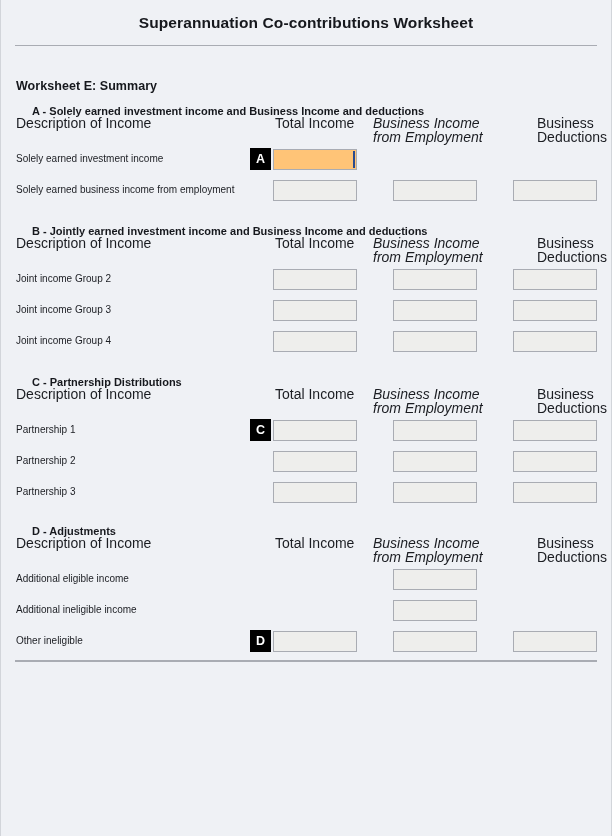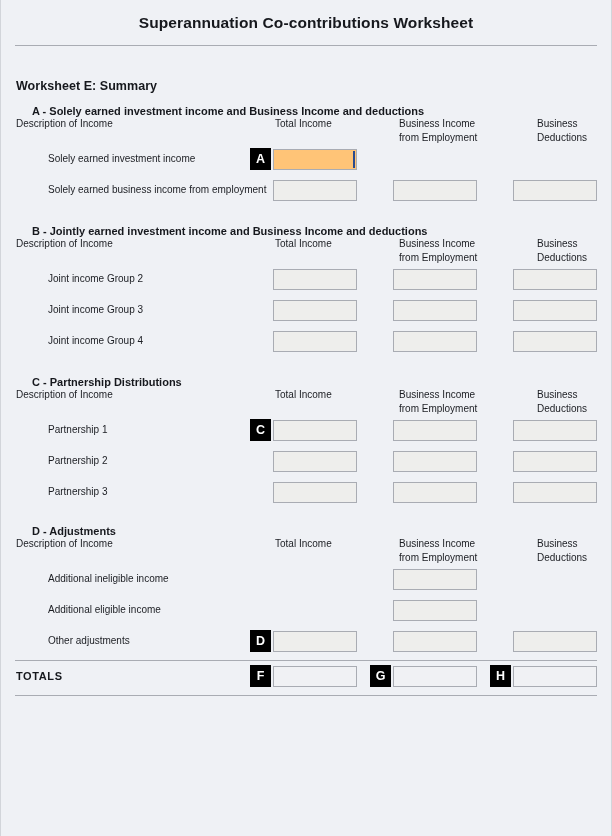--- a/index.html
+++ b/index.html
@@ -61,43 +61,42 @@
     font-weight: bold;
     color: #16181d;
     padding-left: 31px;
   }
   .col-headers {
     position: relative;
     height: 30px;
   }
   .col-head {
     position: absolute;
-    font-size: 10px;
+    font-size: 14px;
     line-height: 13.5px;
     color: #1b1d22;
     white-space: pre-line;
   }
   .col-head.c0 { left: 15px;  top: 0; }
   .col-head.c1 { left: 274px; top: 0; }
-  .col-head.c2 { left: 398px; top: 0; }
+  .col-head.c2 { left: 372px; top: 0; font-style: italic; }
   .col-head.c3 { left: 536px; top: 0; }
 
   
   .row {
     position: relative;
     height: 31px;
   }
   .row-label {
     position: absolute;
     left: 15px;
     top: 6px;
     font-size: 10px;
     color: #1b1d22;
     white-space: nowrap;
-    margin-left: 32px;
   }
   .cell {
     position: absolute;
     top: 2px;
     width: 84px;
     height: 21px;
     box-sizing: border-box;
     background: #eeeeec;
     border: 1px solid #a9acb3;
   }
@@ -274,44 +273,33 @@
         <div class="section-title">D - Adjustments</div>
         <div class="col-headers">
           <div class="col-head c0">Description of Income</div>
           <div class="col-head c1">Total Income</div>
           <div class="col-head c2">Business Income
 from Employment</div>
           <div class="col-head c3">Business
 Deductions</div>
         </div>
         <div class="row">
+          <div class="row-label">Additional eligible income</div>
+          <div class="cell col2"></div>
+        </div>
+        <div class="row">
           <div class="row-label">Additional ineligible income</div>
           <div class="cell col2"></div>
         </div>
         <div class="row">
-          <div class="row-label">Additional eligible income</div>
-          <div class="cell col2"></div>
-        </div>
-        <div class="row">
-          <div class="row-label">Other adjustments</div>
+          <div class="row-label">Other ineligible</div>
           <div class="badge b1">D</div>
           <div class="cell col1"></div>
           <div class="cell col2"></div>
           <div class="cell col3"></div>
         </div>
       </div>
     </div>
 
   <div class="totals-rule-top"></div>
-  <div class="totals-row">
-    <div class="totals-label">TOTALS</div>
-    <div id="totals-host">
-        <div class="badge b1">F</div>
-        <div class="cell total col1"></div>
-        <div class="badge b2">G</div>
-        <div class="cell total col2"></div>
-        <div class="badge b3">H</div>
-        <div class="cell total col3"></div>
-      </div>
-  </div>
   <div class="totals-rule-bottom"></div>
 
 </div>
 
 </body></html>

